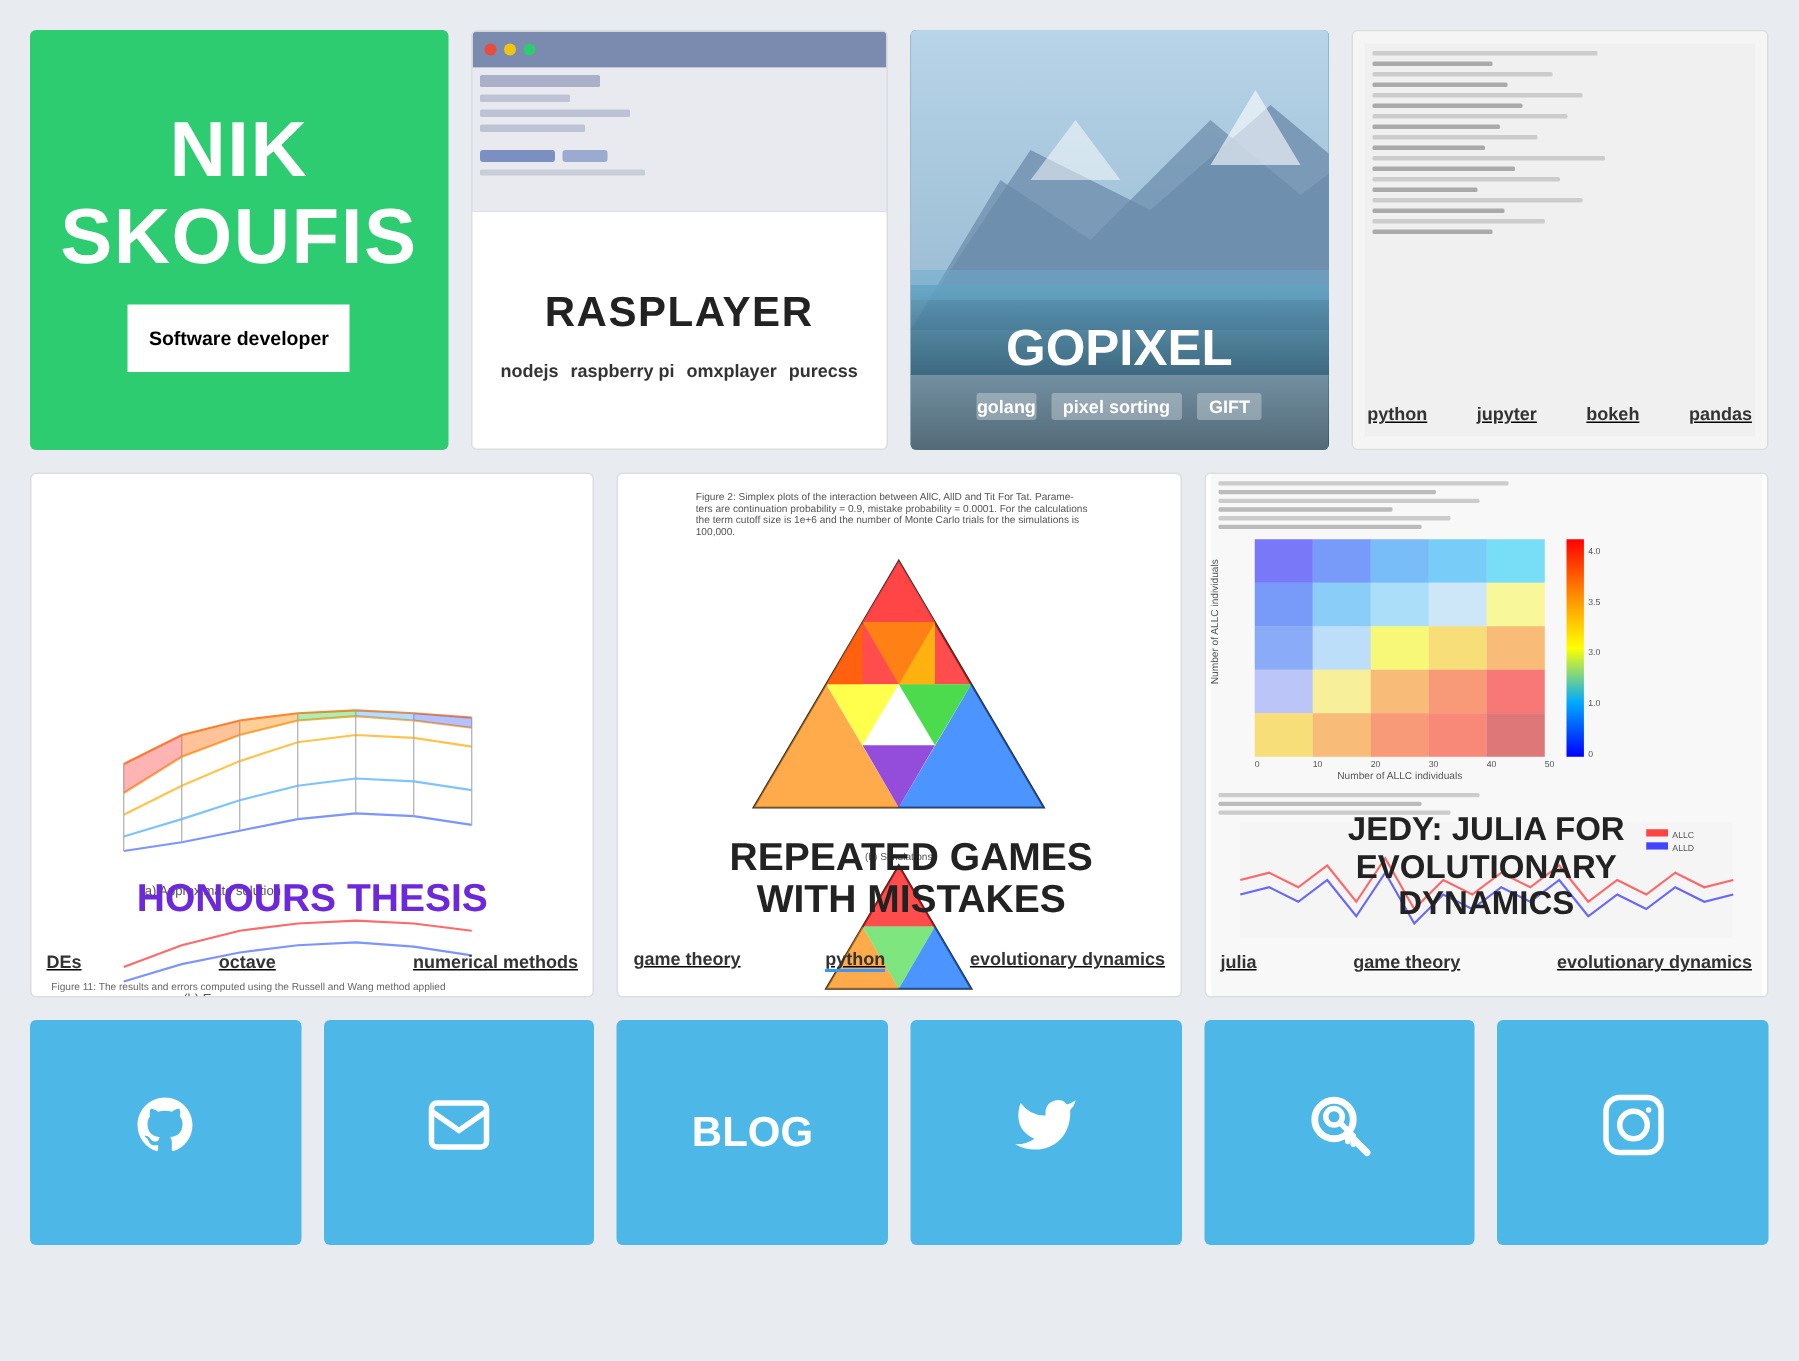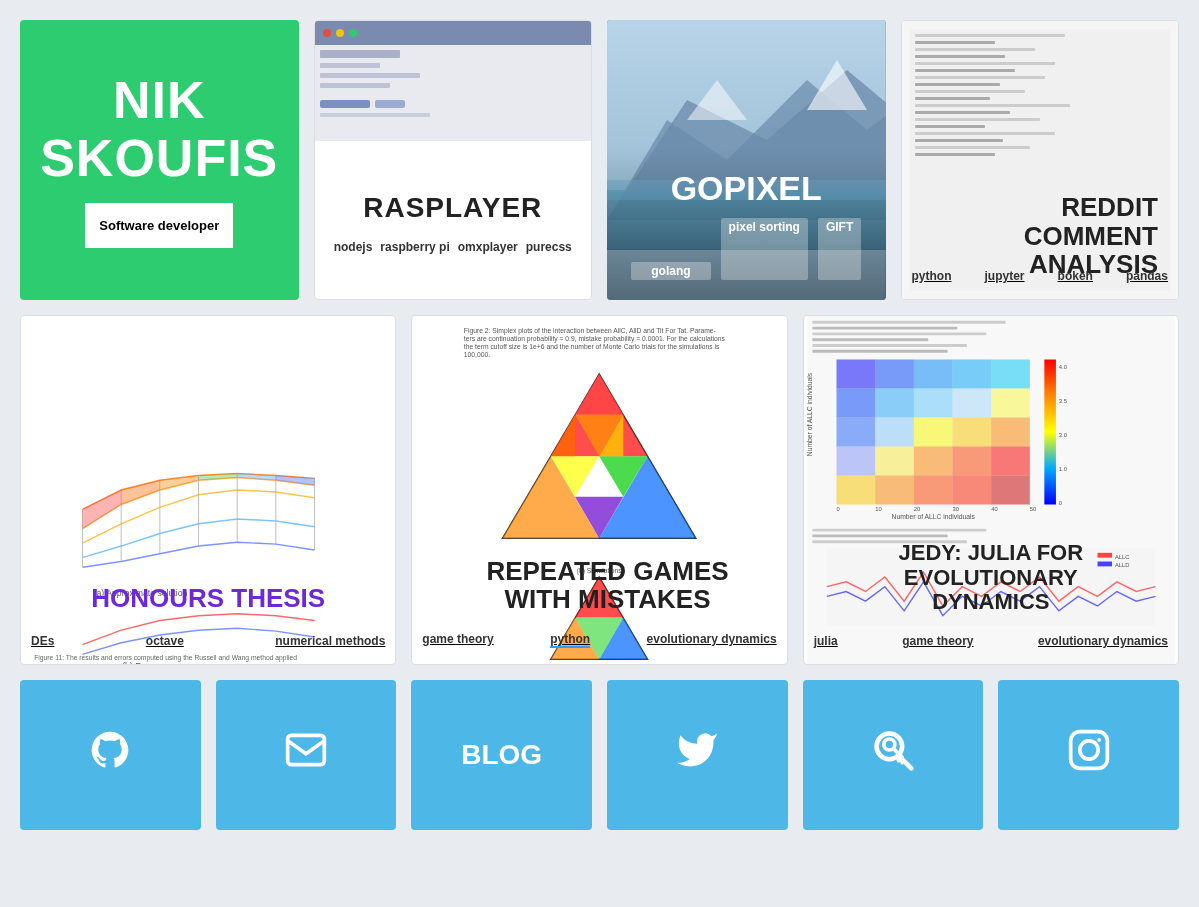--- a/index.html
+++ b/index.html
@@ -350,21 +350,21 @@
         <polygon points="0,200 60,100 120,140 200,60 260,110 300,80 300,200" fill="#6a8aaa" opacity="0.7"></polygon>
         <rect x="0" y="170" width="300" height="60" fill="url(#water)" opacity="0.8"></rect>
         <rect x="0" y="160" width="300" height="20" fill="#6aaccc" opacity="0.5"></rect>
         <polygon points="200,90 230,40 260,90" fill="white" opacity="0.6"></polygon>
         <polygon points="80,100 110,60 140,100" fill="white" opacity="0.5"></polygon>
       </svg>
     </div>
     <div class="overlay">
       <div class="card-title">GOPIXEL</div>
       <div style="display:flex; justify-content:center; gap:10px; margin-top:10px; flex-wrap:wrap;">
-        <span class="tag" style="color:white; font-size:12px; font-weight:700; background:rgba(255,255,255,0.3); padding:2px 20px; border-radius:2px;margin-top:44px;">golang</span>
+        <span class="tag" style="color:white; font-size:12px; font-weight:700; background:rgba(255,255,255,0.3); padding:2px 0; border-radius:2px;">golang</span>
         <span class="tag" style="color:white; font-size:12px; font-weight:700; background:rgba(255,255,255,0.3); padding:2px 8px; border-radius:2px;">pixel sorting</span>
         <span class="tag" style="color:white; font-size:12px; font-weight:700; background:rgba(255,255,255,0.3); padding:2px 8px; border-radius:2px;">GIFT</span>
       </div>
     </div>
   </div>
 
   <div class="card card-reddit">
     <div class="bg-code">
       <svg width="100%" height="100%" xmlns="http://www.w3.org/2000/svg">
         <rect width="100%" height="100%" fill="#f0f0f0"></rect>
@@ -381,27 +381,20 @@
         <rect x="5" y="68" width="75" height="3" rx="1" fill="#aaa"></rect>
         <rect x="5" y="75" width="155" height="3" rx="1" fill="#ccc"></rect>
         <rect x="5" y="82" width="95" height="3" rx="1" fill="#aaa"></rect>
         <rect x="5" y="89" width="125" height="3" rx="1" fill="#ccc"></rect>
         <rect x="5" y="96" width="70" height="3" rx="1" fill="#aaa"></rect>
         <rect x="5" y="103" width="140" height="3" rx="1" fill="#ccc"></rect>
         <rect x="5" y="110" width="88" height="3" rx="1" fill="#aaa"></rect>
         <rect x="5" y="117" width="115" height="3" rx="1" fill="#ccc"></rect>
         <rect x="5" y="124" width="80" height="3" rx="1" fill="#aaa"></rect>
       </svg>
-    </div>
-    <div class="overlay">
-      <div class="card-title">
-        <div>REDDIT</div>
-        <div>COMMENT</div>
-        <div>ANALYSIS</div>
-      </div>
     </div>
     <div class="tags-row">
       <span class="tag-item">python</span>
       <span class="tag-item">jupyter</span>
       <span class="tag-item">bokeh</span>
       <span class="tag-item">pandas</span>
     </div>
   </div>
 
 </div>

